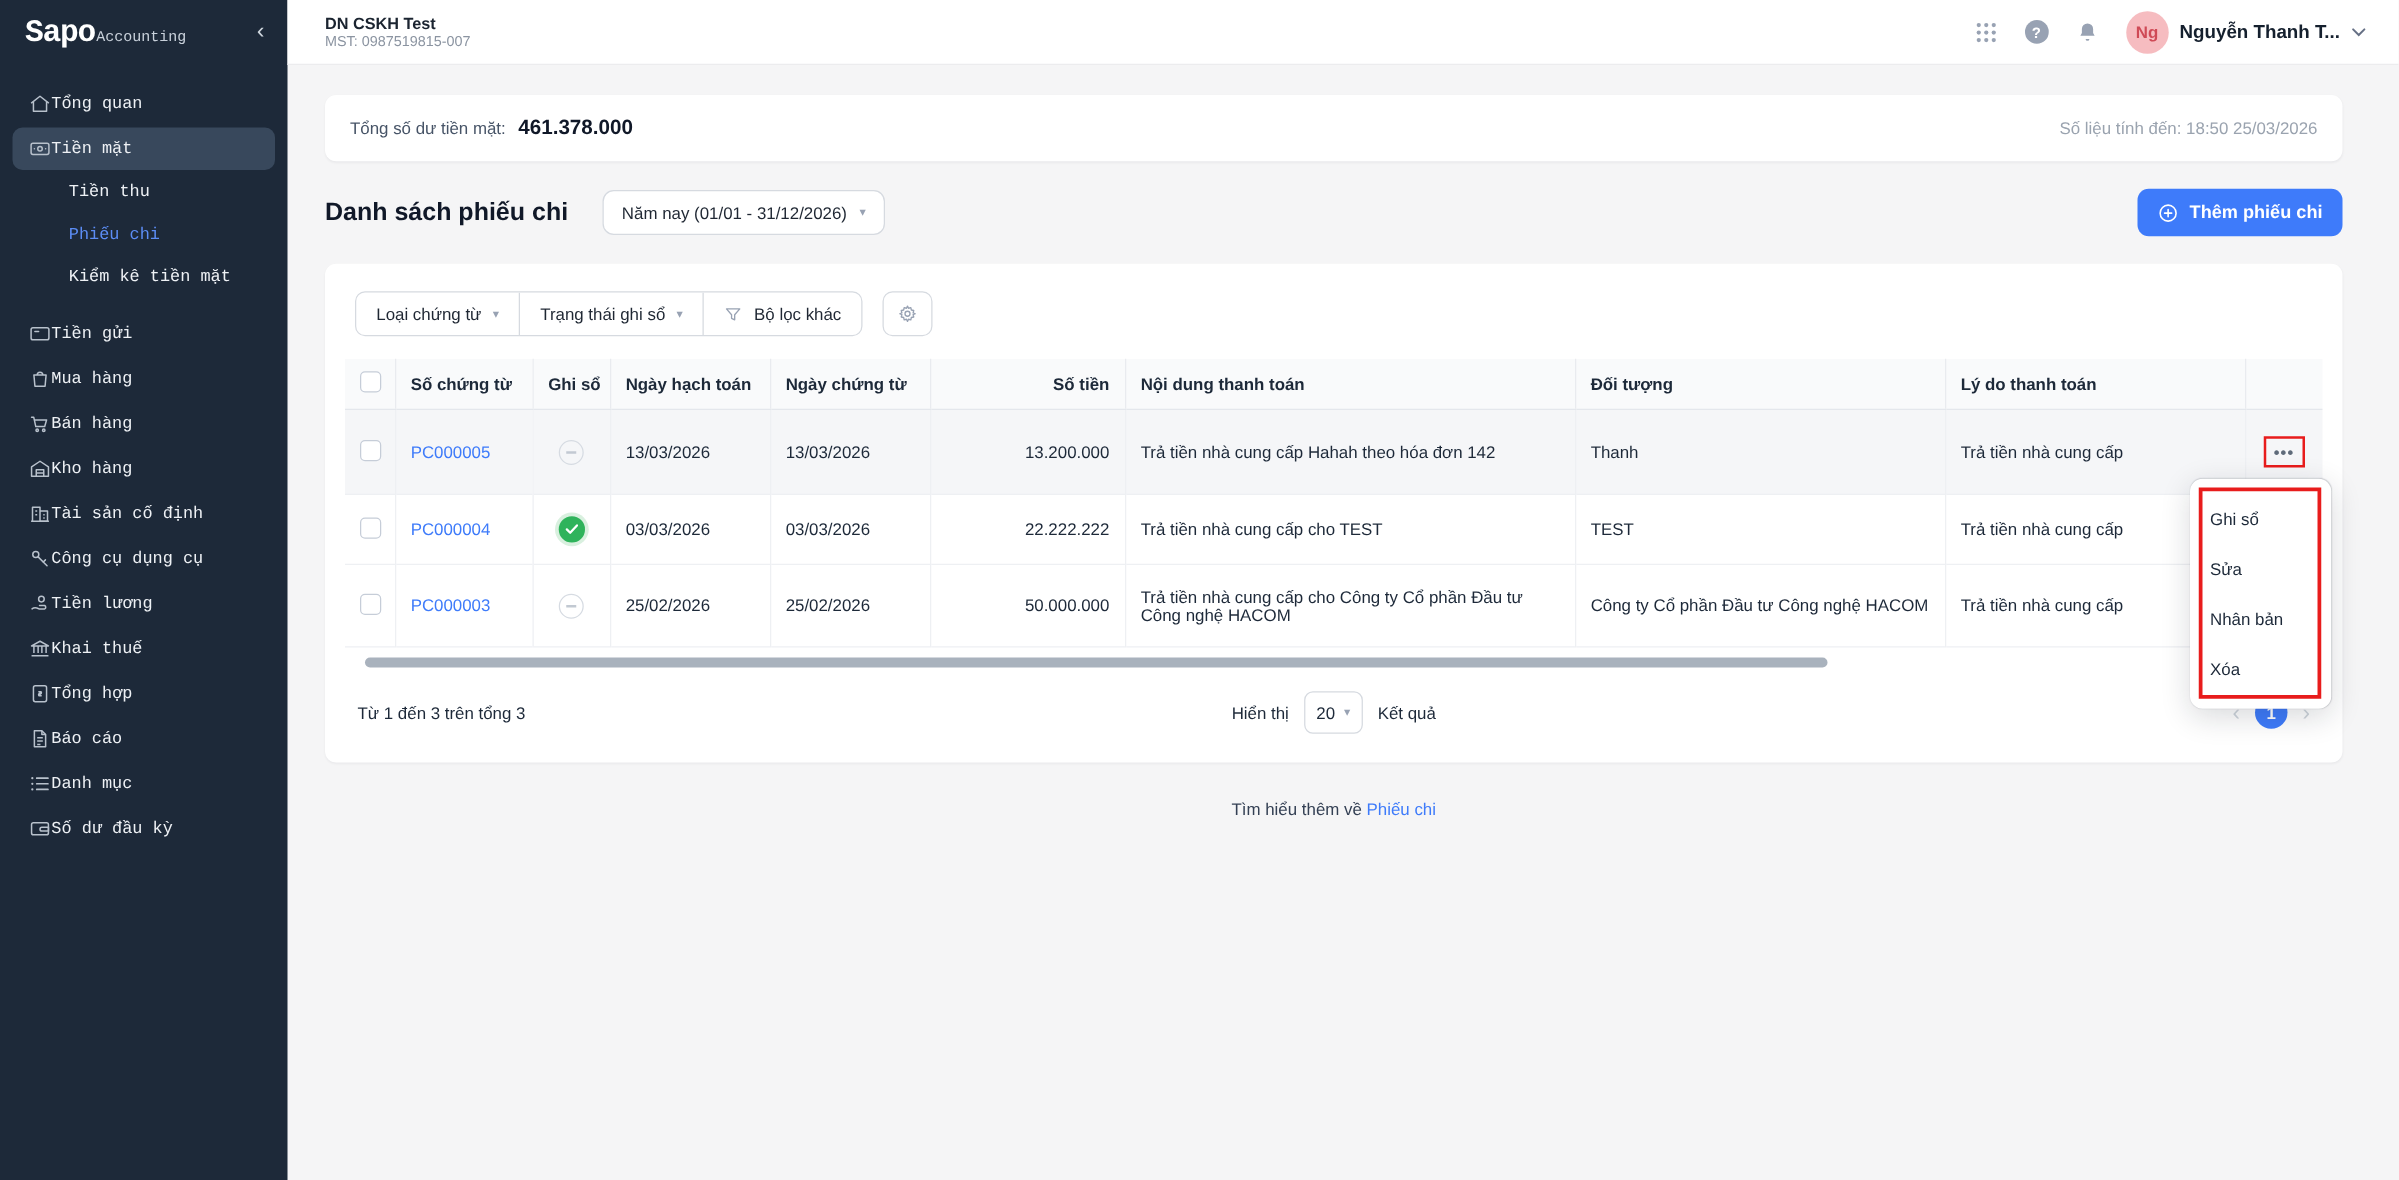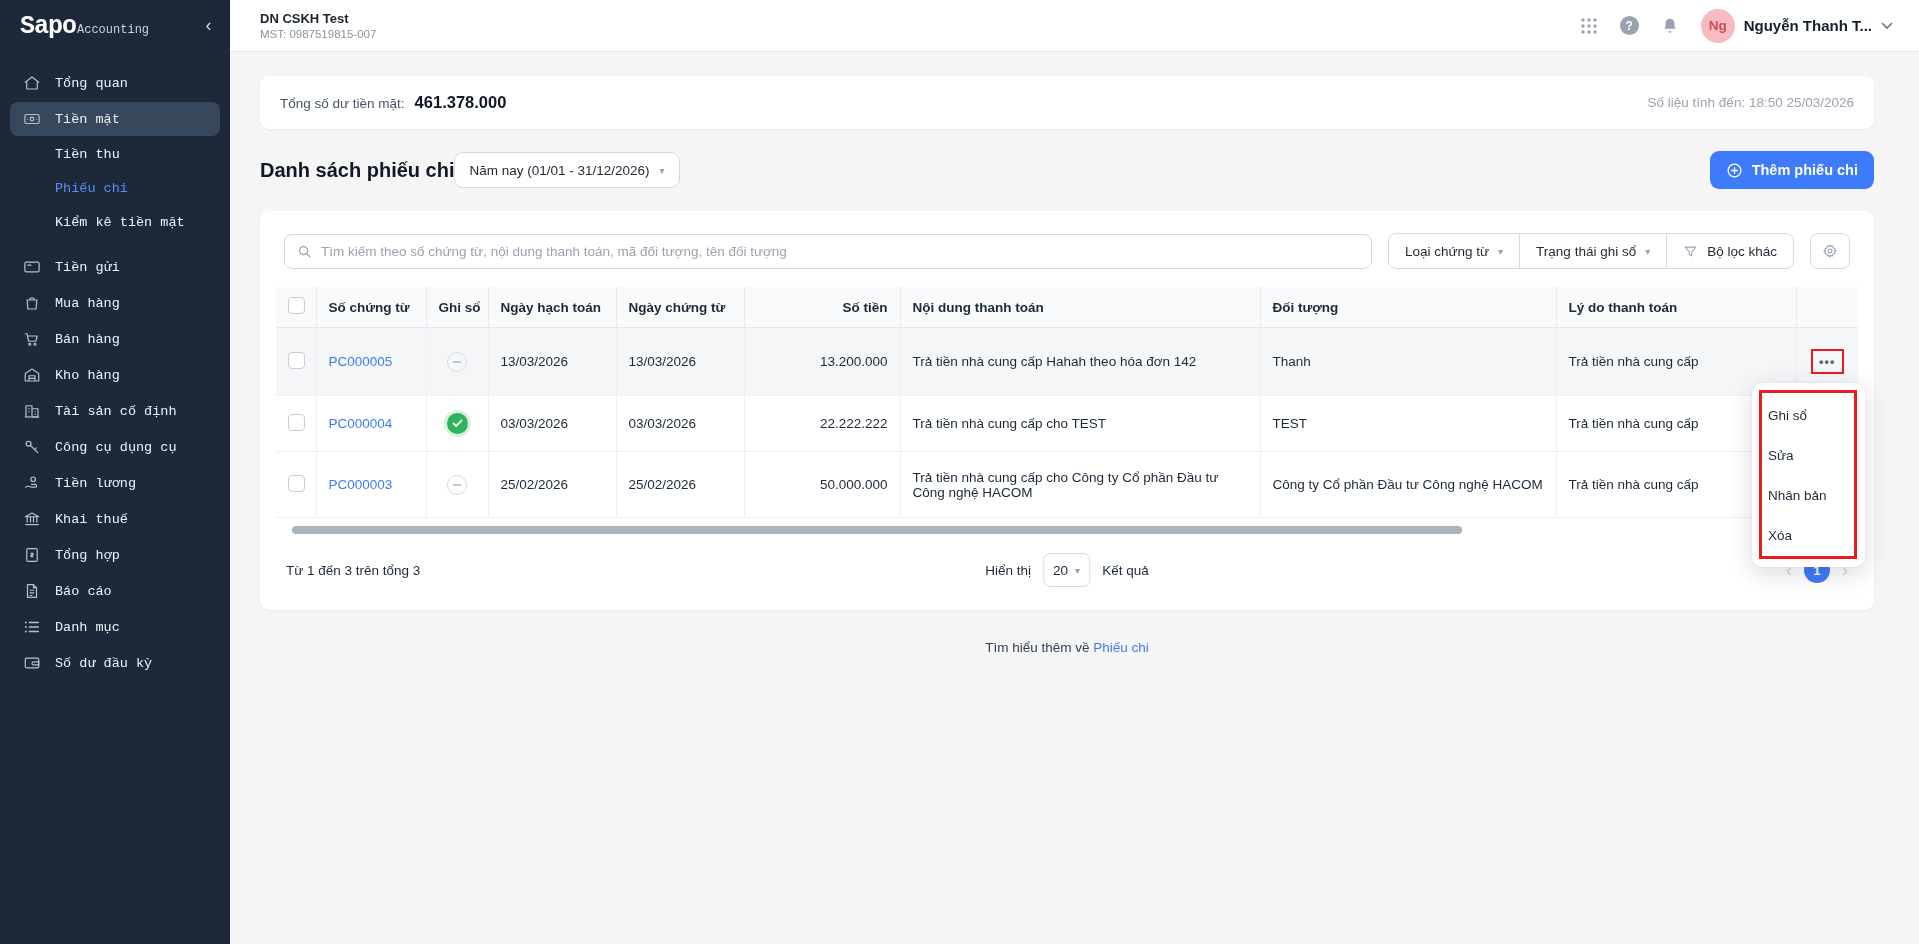--- a/index.html
+++ b/index.html
@@ -6,21 +6,21 @@
   html,body { width:1919px; height:944px; overflow:hidden; font-family:"Liberation Sans",sans-serif; background:#f5f5f6; color:#1b2430; }
   .app { display:flex; width:100%; height:100%; }
 
   
   .sidebar { width:230px; background:#1d2939; color:#e9edf2; display:flex; flex-direction:column; flex-shrink:0;font-family:Liberation Mono, monospace; }
   .logo-row { height:52px; display:flex; align-items:center; justify-content:space-between; padding:0 16px 0 20px; }
   .logo-text { font-weight:800; font-size:25px; color:#ffffff; letter-spacing:-1px; }
   .logo-suffix { font-size:12px; color:#c9d1db; font-weight:400; letter-spacing:0; margin-left:1px; }
   .collapse { color:#cfd6de; font-size:18px; cursor:pointer; line-height:1; }
   .nav { flex:1; padding:12px 0 0; overflow:hidden; }
-  .nav-item { display:flex; align-items:center; gap:14px; height:34px; margin:2px 10px; padding:0 12px; border-radius:8px; font-size:13.5px; color:#eef1f5; cursor:pointer; }
+  .nav-item { display:flex; align-items:center; height:34px; margin:2px 10px; padding:0 12px; border-radius:8px; font-size:13.5px; color:#eef1f5; cursor:pointer; }
   .nav-item .nico { width:19px; height:19px; display:flex; align-items:center; justify-content:center; color:#b8c1cc; flex-shrink:0; }
   .nav-item.active { background:#38485c; }
   .nav-sub { height:32px; margin:2px 10px; padding:0 12px 0 45px; display:flex; align-items:center; font-size:13.5px; color:#eef1f5; cursor:pointer; }
   .nav-sub.active { color:#5c8df5; }
   .nav-gap { height:8px; }
   .sidebar-footer { border-top:1px solid #31405233; height:48px; display:flex; align-items:center; gap:14px; padding:0 22px; font-size:13.5px; cursor:pointer; }
   .sidebar-footer .nico { color:#b8c1cc; font-size:16px; }
 
   
   .main { flex:1; display:flex; flex-direction:column; min-width:0; }
@@ -39,21 +39,21 @@
   
   .summary-card { background:#fff; border-radius:9px; height:53px; display:flex; align-items:center; justify-content:space-between; padding:0 20px; box-shadow:0 1px 2px rgba(16,24,40,.05); }
   .summary-left { display:flex; align-items:baseline; gap:10px; }
   .summary-label { font-size:13.5px; color:#475467; }
   .summary-value { font-size:16.5px; font-weight:800; color:#101828; }
   .summary-asof { font-size:13.5px; color:#9aa3af; }
 
   
   .title-row { margin-top:22px; display:flex; align-items:center; }
   .page-title { font-size:20px; font-weight:800; color:#101828; }
-  .period-pill { margin-left:0; height:36px; background:#fff; border:1px solid #d6dae0; border-radius:9px; display:flex; align-items:center; gap:10px; padding:14px 14px; font-size:13.5px; color:#1f2733; cursor:pointer; }
+  .period-pill { margin-left:28px; height:36px; background:#fff; border:1px solid #d6dae0; border-radius:9px; display:flex; align-items:center; gap:10px; padding:14px 14px; font-size:13.5px; color:#1f2733; cursor:pointer; }
   .caret { color:#98a2b3; font-size:10px; }
   .add-btn { margin-left:auto; height:38px; background:#3e7bfa; color:#fff; border:none; border-radius:9px; display:flex; align-items:center; gap:9px; padding:0 16px; font-size:14.5px; font-weight:700; cursor:pointer; font-family:inherit; }
 
   
   .list-card { margin-top:22px; background:#fff; border-radius:9px; box-shadow:0 1px 2px rgba(16,24,40,.05); padding:22px 16px 8px; }
   .toolbar { display:flex; align-items:center; gap:16px; padding:0 8px; }
   .search-box { flex:1; height:35px; border:1px solid #d6dae0; border-radius:8px; display:flex; align-items:center; gap:9px; padding:0 12px; background:#fff; }
   .search-box input { border:none; outline:none; flex:1; font-size:13.5px; color:#1b2430; font-family:inherit; background:transparent; }
   .search-box input::placeholder { color:#9aa3af; }
   .filter-group { display:flex; height:36px; border:1px solid #d6dae0; border-radius:8px; overflow:hidden; background:#fff; }
@@ -329,29 +329,20 @@
                 <path d="M12 8 v8 M8 12 h8"></path>
               </svg>
             </span>
           <span>Thêm phiếu chi</span>
         </button>
       </div>
 
       <div class="list-card">
 
         <div class="toolbar">
-          <div class="search-box">
-            <span>
-                <svg width="15" height="15" viewBox="0 0 24 24" fill="none" stroke="#98a2b3" stroke-width="2" stroke-linecap="round">
-                  <circle cx="10.5" cy="10.5" r="6.5"></circle>
-                  <path d="M15.5 15.5 L20.5 20.5"></path>
-                </svg>
-              </span>
-            <input type="text" placeholder="Tìm kiếm theo số chứng từ, nội dung thanh toán, mã đối tượng, tên đối tượng" style="">
-          </div>
           <div class="filter-group">
             <div class="filter-seg">
               <span>Loại chứng từ</span>
               <span class="caret">▾</span>
             </div>
             <div class="filter-seg">
               <span>Trạng thái ghi sổ</span>
               <span class="caret">▾</span>
             </div>
             <div class="filter-seg">

